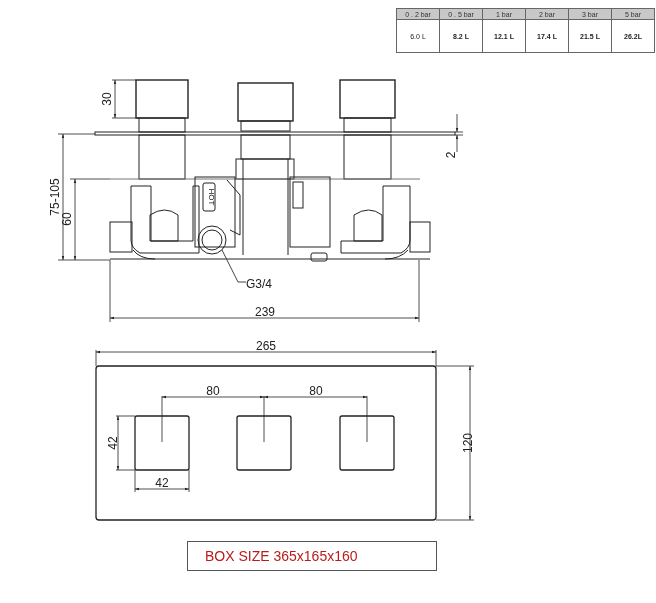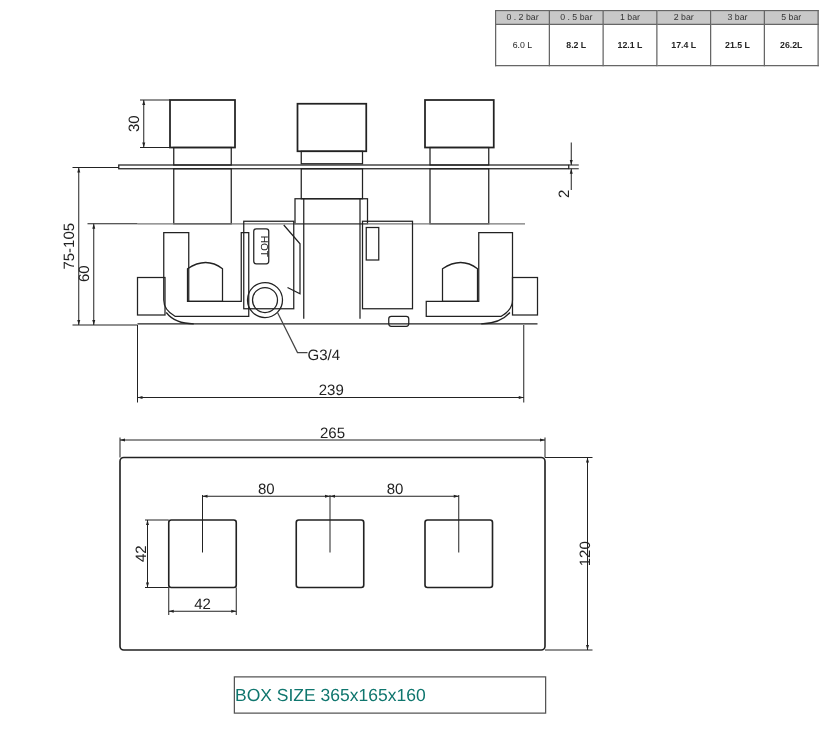--- a/index.html
+++ b/index.html
@@ -2,21 +2,21 @@
 <html><head>
 <meta charset="utf-8">
 <style>
   html, body { margin:0; padding:0; background:#ffffff; }
   body { width:656px; height:603px; position:relative; overflow:hidden; font-family:"Liberation Sans", sans-serif; }
   #flow-table { position:absolute; left:396px; top:8px; border-collapse:collapse; font-family:"Liberation Sans", sans-serif; }
   #flow-table th { background:#c8c8c8; font-weight:normal; font-size:7px; color:#333; border:1px solid #666; height:10px; padding:0 2px; width:38px; text-align:center; }
   #flow-table td { font-size:7px; font-weight:bold; color:#222; border:1px solid #666; height:30px; text-align:center; }
   #drawing { position:absolute; left:0; top:0; }
   .dim-text { font-family:"Liberation Sans", sans-serif; font-size:12px; fill:#222; }
-  #box-size { position:absolute; left:187px; top:541px; width:250px; height:30px; border:1px solid #555; box-sizing:border-box; font-size:14px; color:#0f766e; padding-left:0; line-height:28px; }
+  #box-size { position:absolute; left:187px; top:541px; width:250px; height:30px; border:1px solid #555; box-sizing:border-box; font-size:14px; color:#b91c1c; padding-left:17px; line-height:28px; }
 </style>
 </head>
 <body>
 
 <table id="flow-table">
   <tbody>
       <tr>
     <th>0 . 2 bar</th>
     <th>0 . 5 bar</th>
     <th>1  bar</th>

